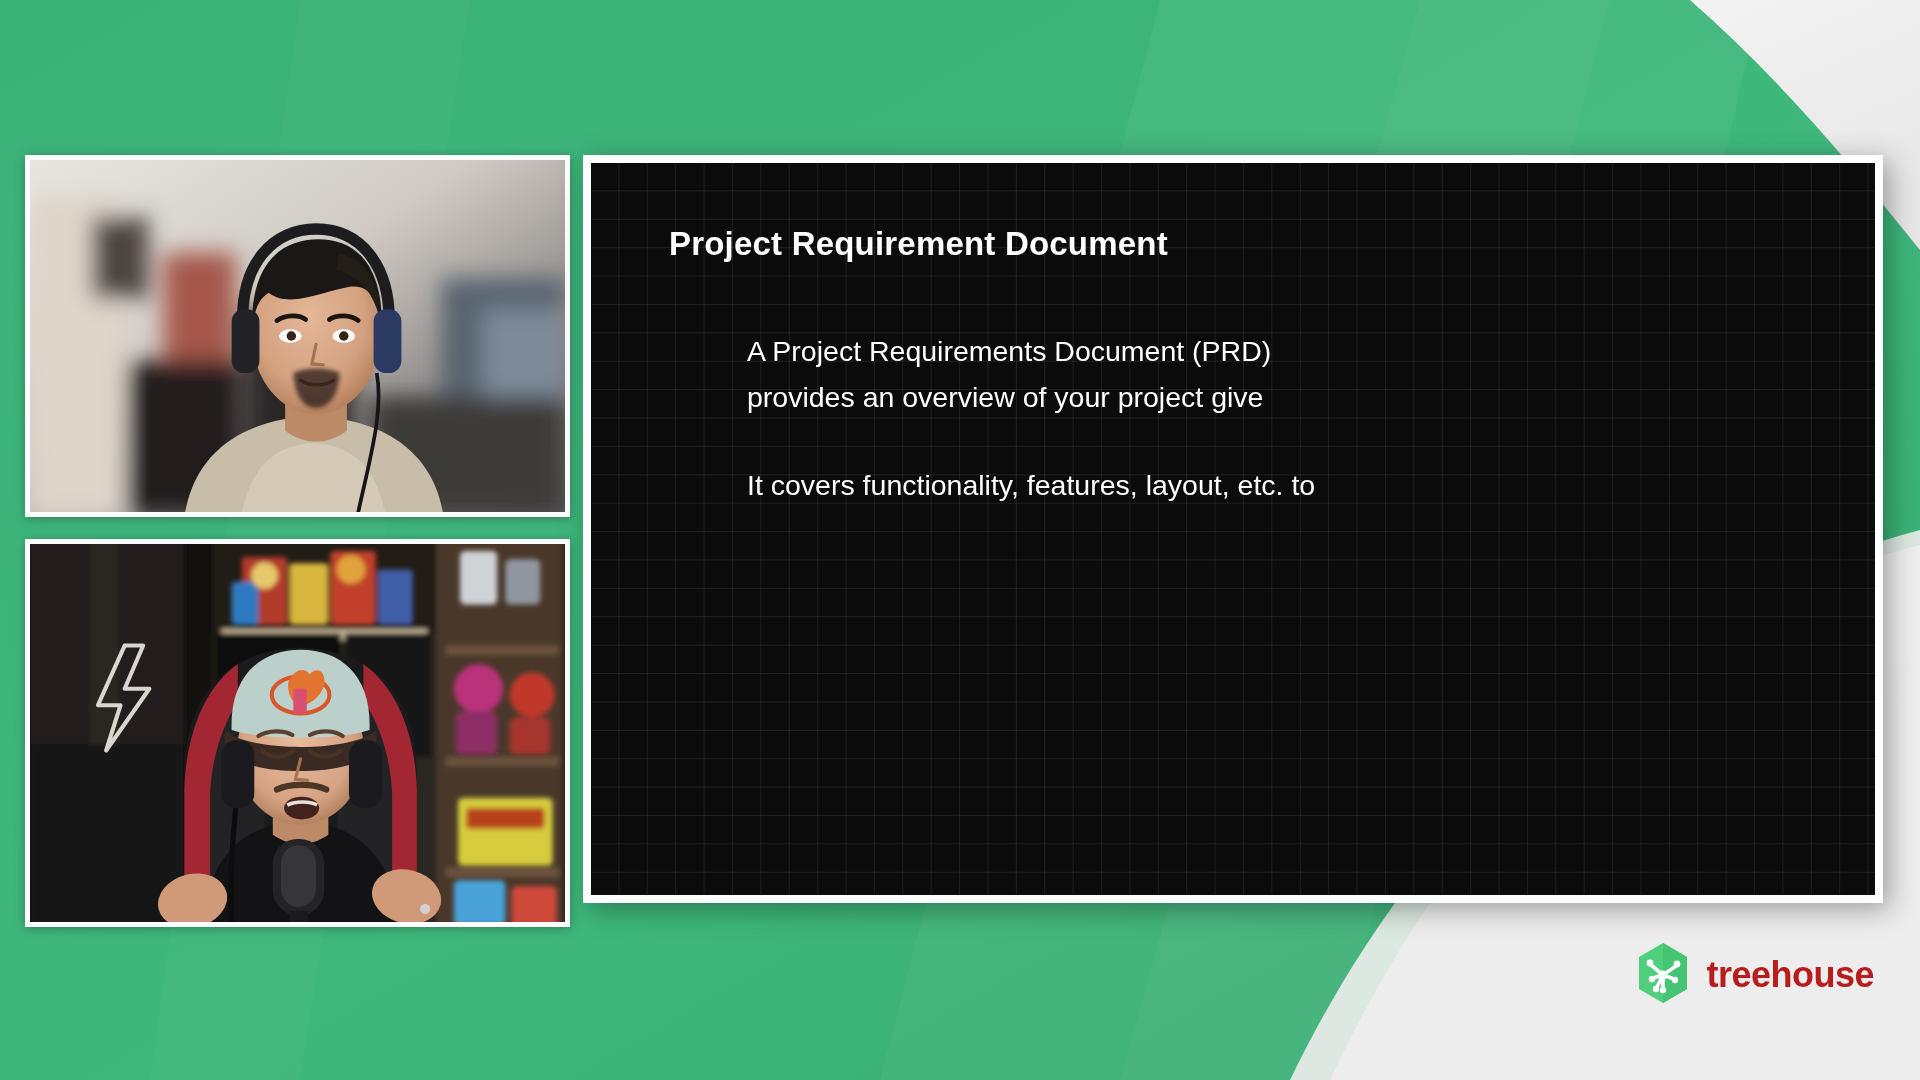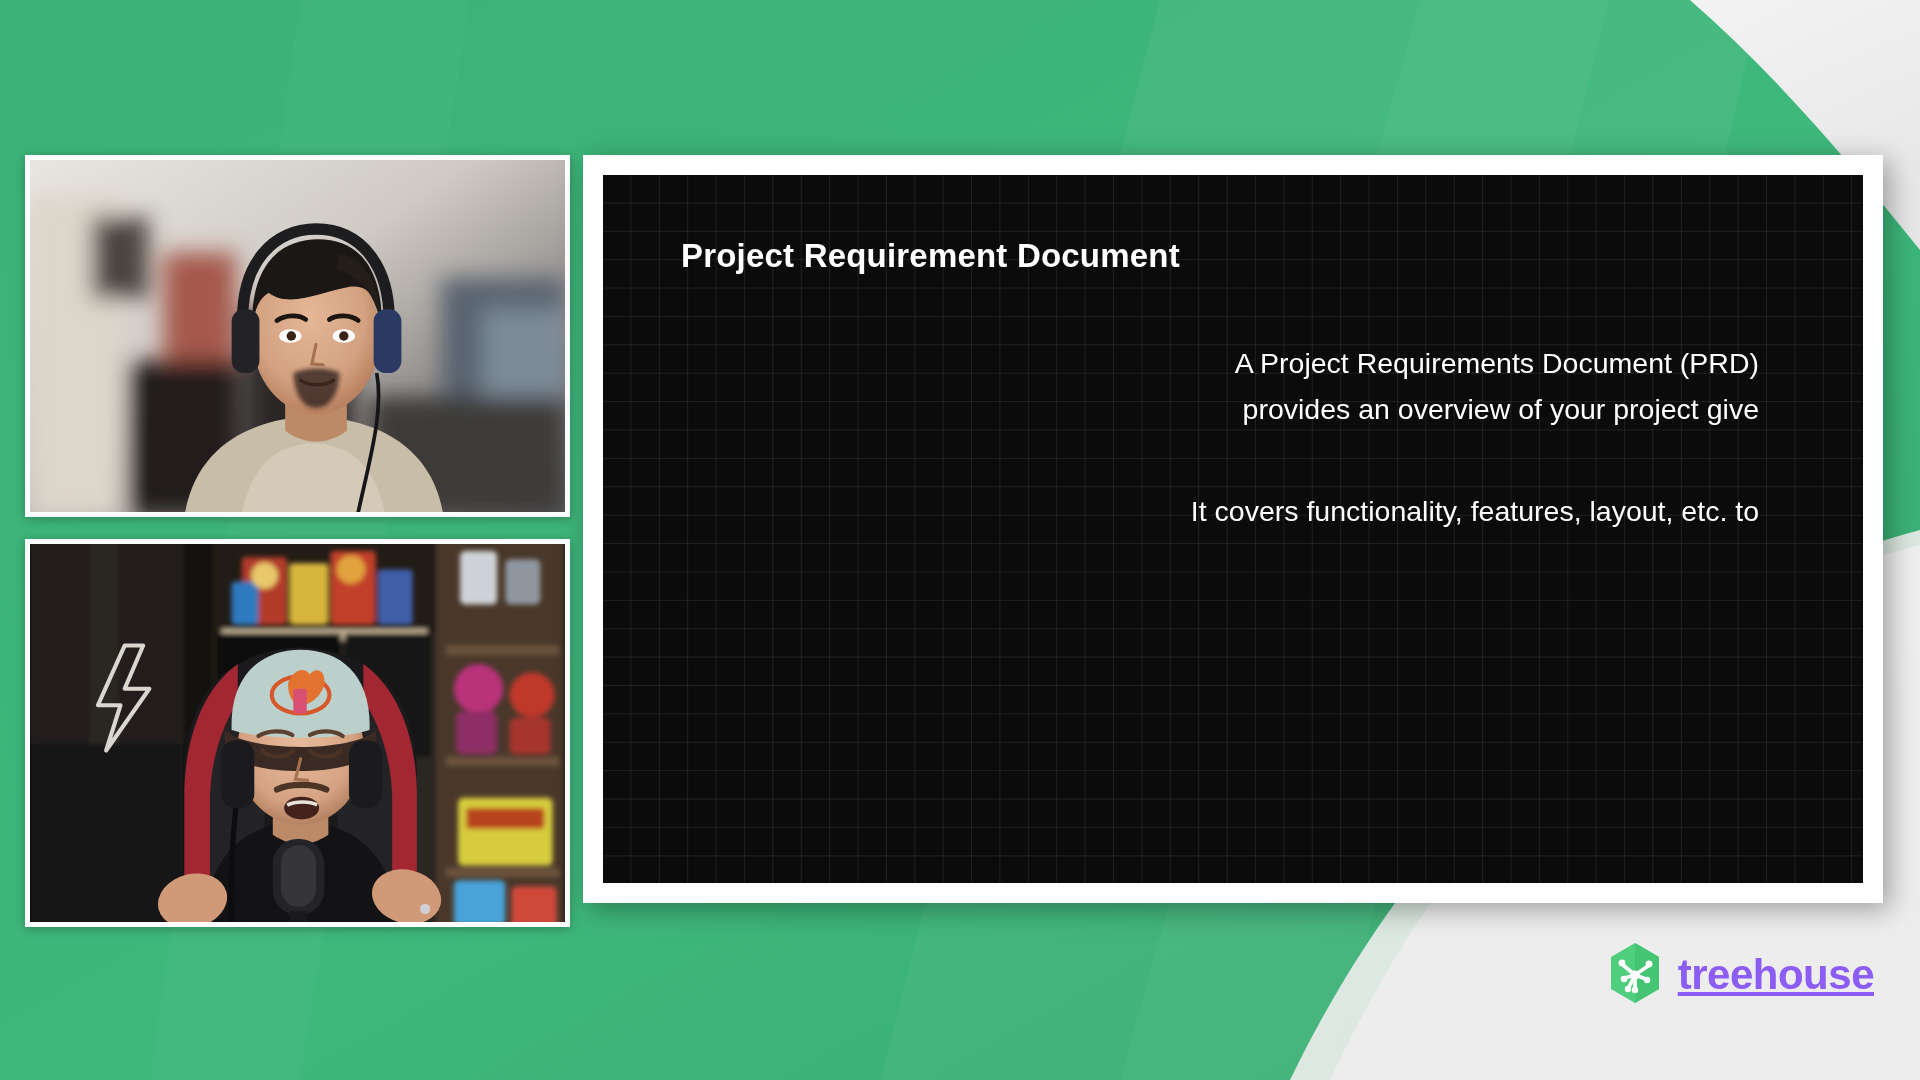--- a/index.html
+++ b/index.html
@@ -29,55 +29,54 @@
   .camera-feed > svg { position:absolute; inset:0; width:100%; height:100%; }
   .cam-caption {
     position:absolute; left:0; bottom:0; padding:2px 6px;
     font-size:11px; color:transparent; pointer-events:none;
   }
 
   
   #slide-frame {
     position:absolute; left:583px; top:155px;
     width:1300px; height:748px;
-    background:#ffffff; padding:20px;
+    background:#ffffff; padding:8px;
     box-shadow:6px 6px 26px rgba(0,0,0,.34);
-    text-align:right;
   }
   #slide-surface {
     position:relative; width:100%; height:100%;
     background-color:#0b0b0b;
     background-image:
       linear-gradient(rgba(255,255,255,.085) 1px, transparent 1px),
       linear-gradient(90deg, rgba(255,255,255,.085) 1px, transparent 1px);
     background-size:28.4px 28.4px;
     background-position:-1px -1px;
     overflow:hidden;
   }
   #slide-title {
     position:absolute; left:78px; top:62px;
     font-size:33px; font-weight:bold; color:#ffffff;
     letter-spacing:.2px; white-space:nowrap;
   }
   #slide-body { position:absolute; left:156px; top:165px; width:1000px; }
   .slide-paragraph {
     font-size:28.5px; line-height:46px; color:#ffffff;
-    font-weight:500; margin-bottom:56px;
+    font-weight:500; margin-bottom:42px;
   }
   .slide-paragraph:last-child { margin-bottom:16px; }
   .paragraph-line { display:block; white-space:nowrap; }
 
   
   #brand-lockup {
     position:absolute; right:46px; bottom:72px;
     display:flex; align-items:center; gap:15px;
   }
   #brand-wordmark {
-    font-size:42px; font-weight:bold; color:#8b5cf6;
-    letter-spacing:-.5px; line-height:1;text-decoration:underline;
+    font-size:36px; font-weight:bold; color:#b91c1c;
+    letter-spacing:-.5px; line-height:1;
   }
 </style>
 </head>
 <body>
 
 <div id="stage-background">
   <svg id="bg-svg" viewBox="0 0 1920 1080" preserveAspectRatio="none">
     <defs>
       <linearGradient id="greenGrad" x1="0" y1="0" x2="1" y2="1">
         <stop offset="0%" stop-color="#3bb277"></stop>

